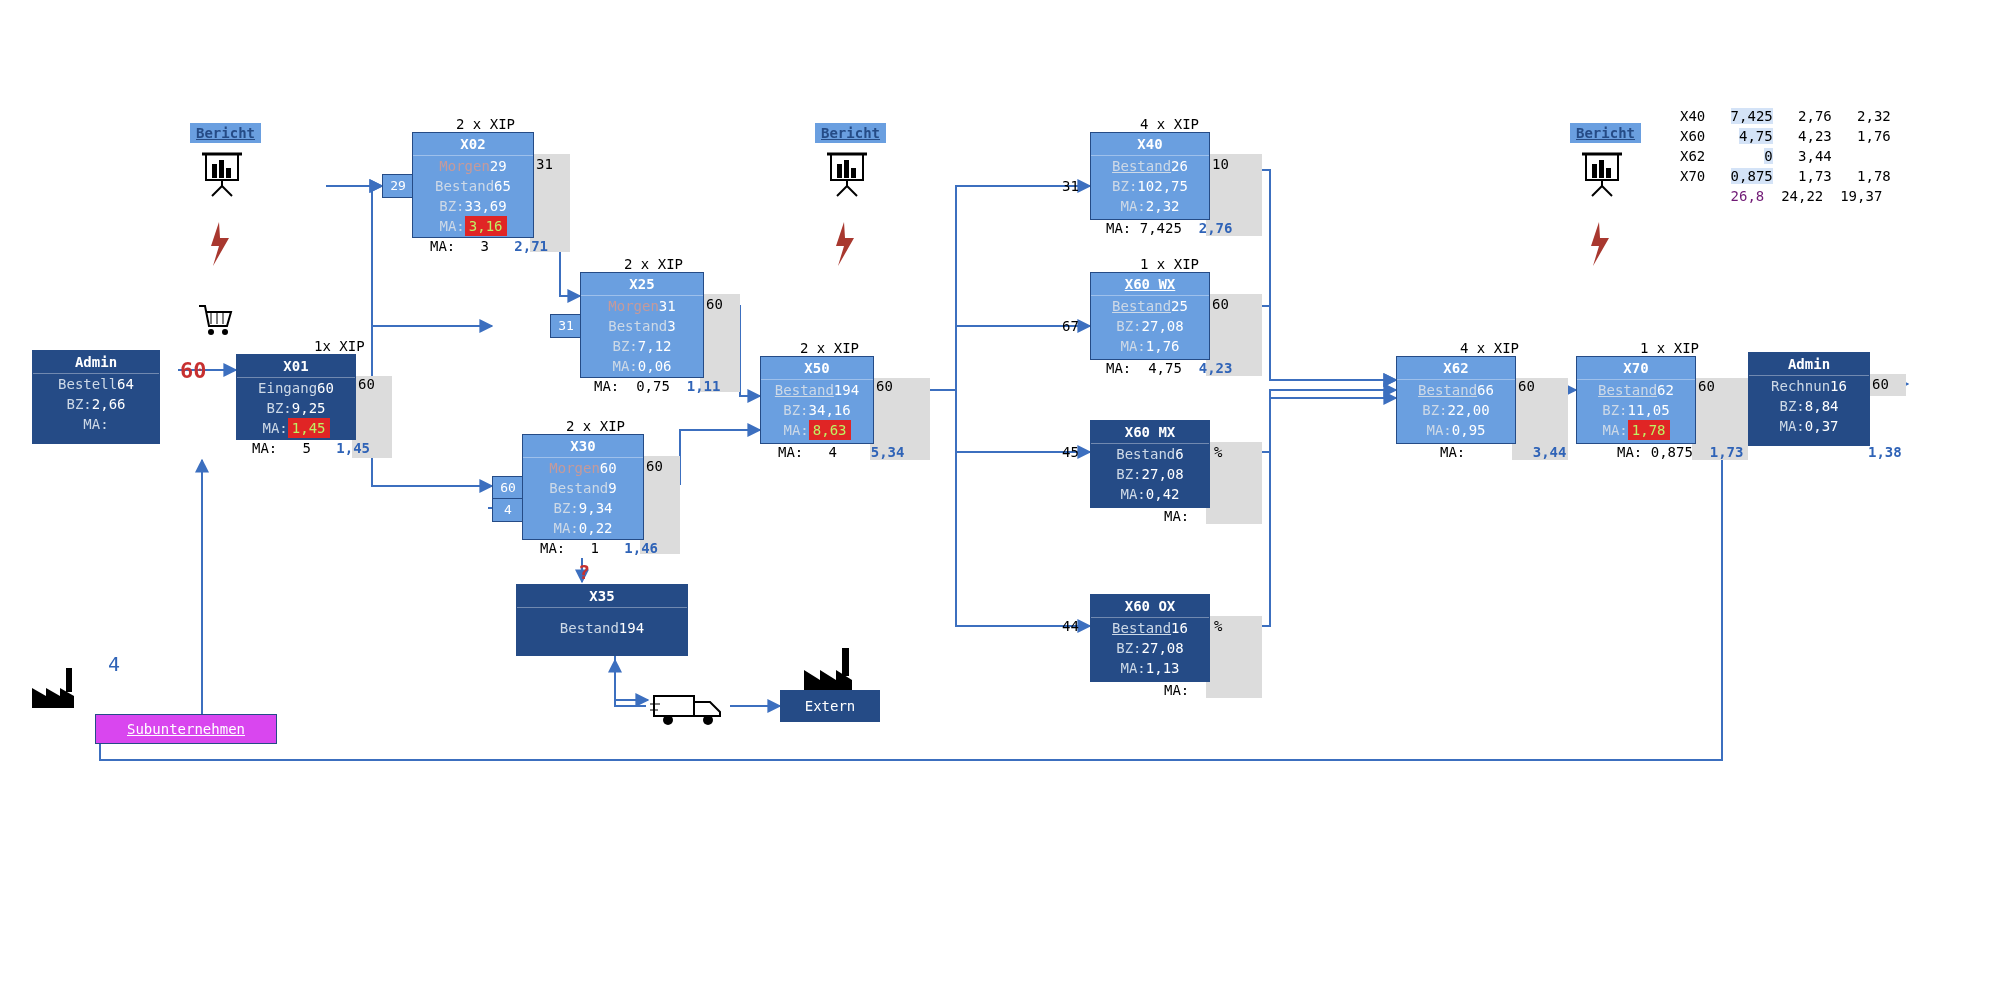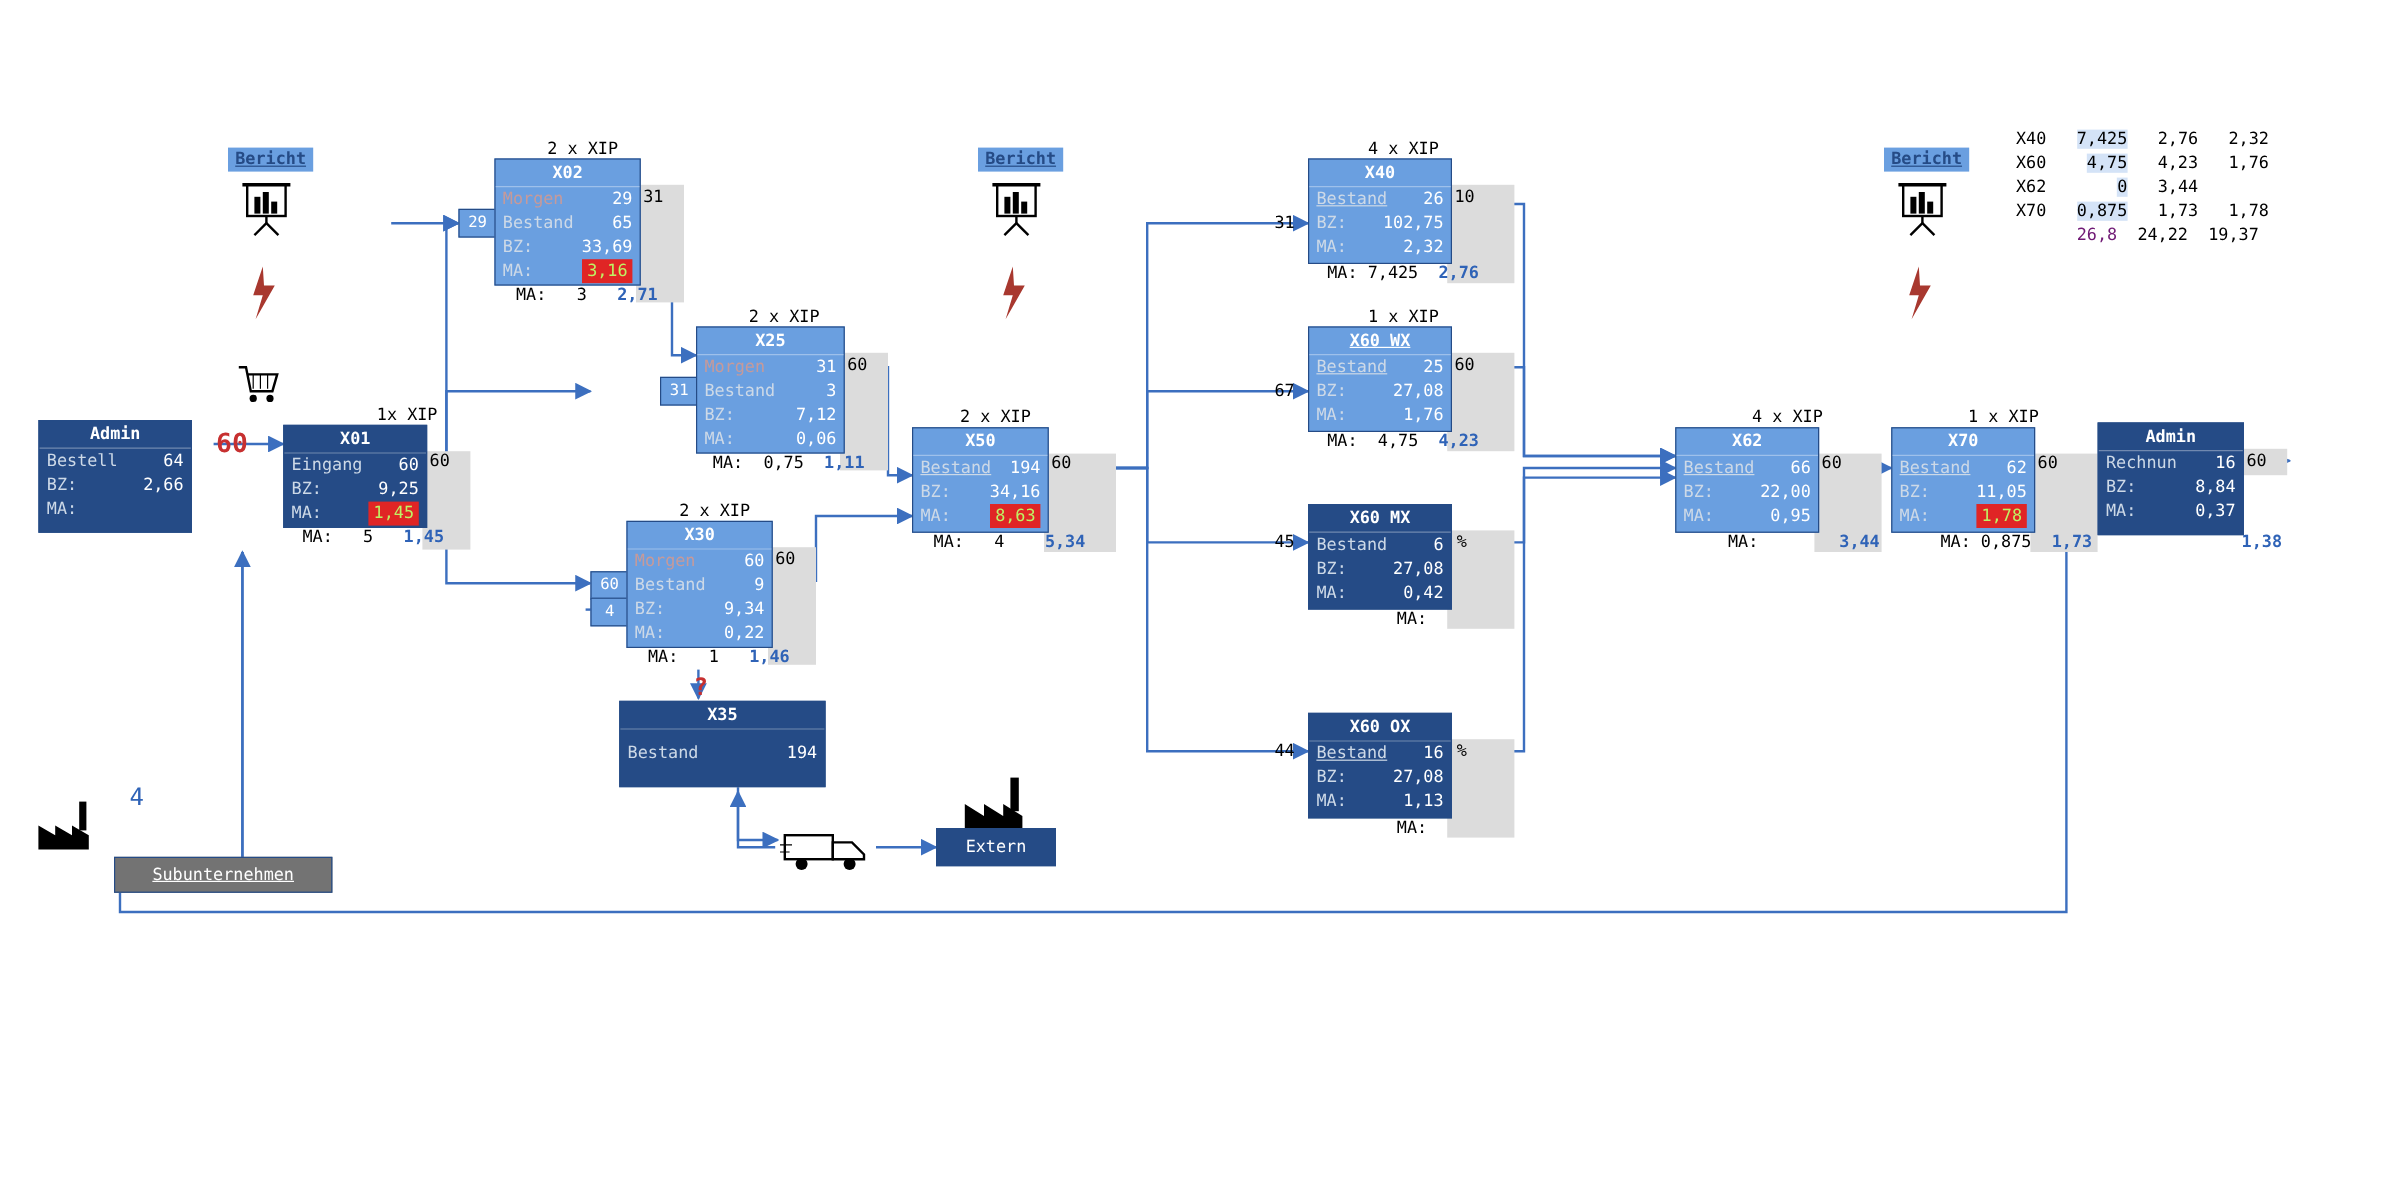--- a/index.html
+++ b/index.html
@@ -1,38 +1,38 @@
 <!DOCTYPE html>
 <html><head>
 <meta charset="utf-8">
 <style>
 html,body{margin:0;padding:0;width:2000px;height:1000px;font-family:Consolas,Menlo,monospace;font-size:14px;color:#000;background:#fff}
 .stage{position:relative;width:2000px;height:1000px}
 svg.lines{position:absolute;inset:0;width:2000px;height:1000px;pointer-events:none}
 .box{position:absolute;background:#254b86;color:#fff;border:1px solid #254b86}
 .box.light{background:#6a9fe0}
 .grey{position:absolute;background:#dcdcdc}
-.row{display:flex;justify-content:space-between;padding:0 6px;height:20px;line-height:20px;white-space:nowrap}
+.row{display:flex;justify-content:center;padding:0 6px;height:20px;line-height:20px;white-space:nowrap}
 .row .k{color:#cdd9e7}
 .row .v{color:#fff}
 .row .v.red{background:#e02525;color:#bef264;padding:0 4px}
 .title{text-align:center;font-weight:700;height:22px;line-height:22px;border-bottom:1px solid rgba(255,255,255,.35)}
 .title.ul{text-decoration:underline}
 .xip{position:absolute;color:#000}
 .maFoot{position:absolute;color:#000;width:200px}
 .maFoot .b{color:#2f63b7;font-weight:700}
 .num{position:absolute;color:#000}
 .num.red{color:#c73030;font-weight:700}
 .num.blue{color:#2f63b7}
 .berichtTag{position:absolute;background:#6a9fe0;color:#254b86;font-weight:700;padding:2px 6px;text-decoration:underline}
 .qmark{position:absolute;color:#c73030;font-weight:700;font-size:20px}
 .tbl{position:absolute;font-family:Consolas,monospace;font-size:14px;line-height:20px;white-space:pre}
 .tbl .h{color:#701a75}
 .tbl .hl{background:#d4e3f7}
-.subu{position:absolute;background:#737373;color:#fff;height:28px;line-height:28px;text-align:center;text-decoration:underline;border:1px solid #254b86}
+.subu{position:absolute;background:#d946ef;color:#fff;height:28px;line-height:28px;text-align:center;text-decoration:underline;border:1px solid #254b86}
 .extern{position:absolute;background:#254b86;color:#fff;height:32px;line-height:32px;text-align:center}
 .sideNum{position:absolute;background:#6a9fe0;color:#fff;border:1px solid #254b86;text-align:center;height:22px;line-height:22px;font-size:13px}
 </style>
 </head>
 <body>
 <div class="stage">
 
 <svg class="lines">
   <defs>
     <marker id="ah" viewBox="0 0 10 10" refX="9" refY="5" markerWidth="7" markerHeight="7" orient="auto-start-reverse">

